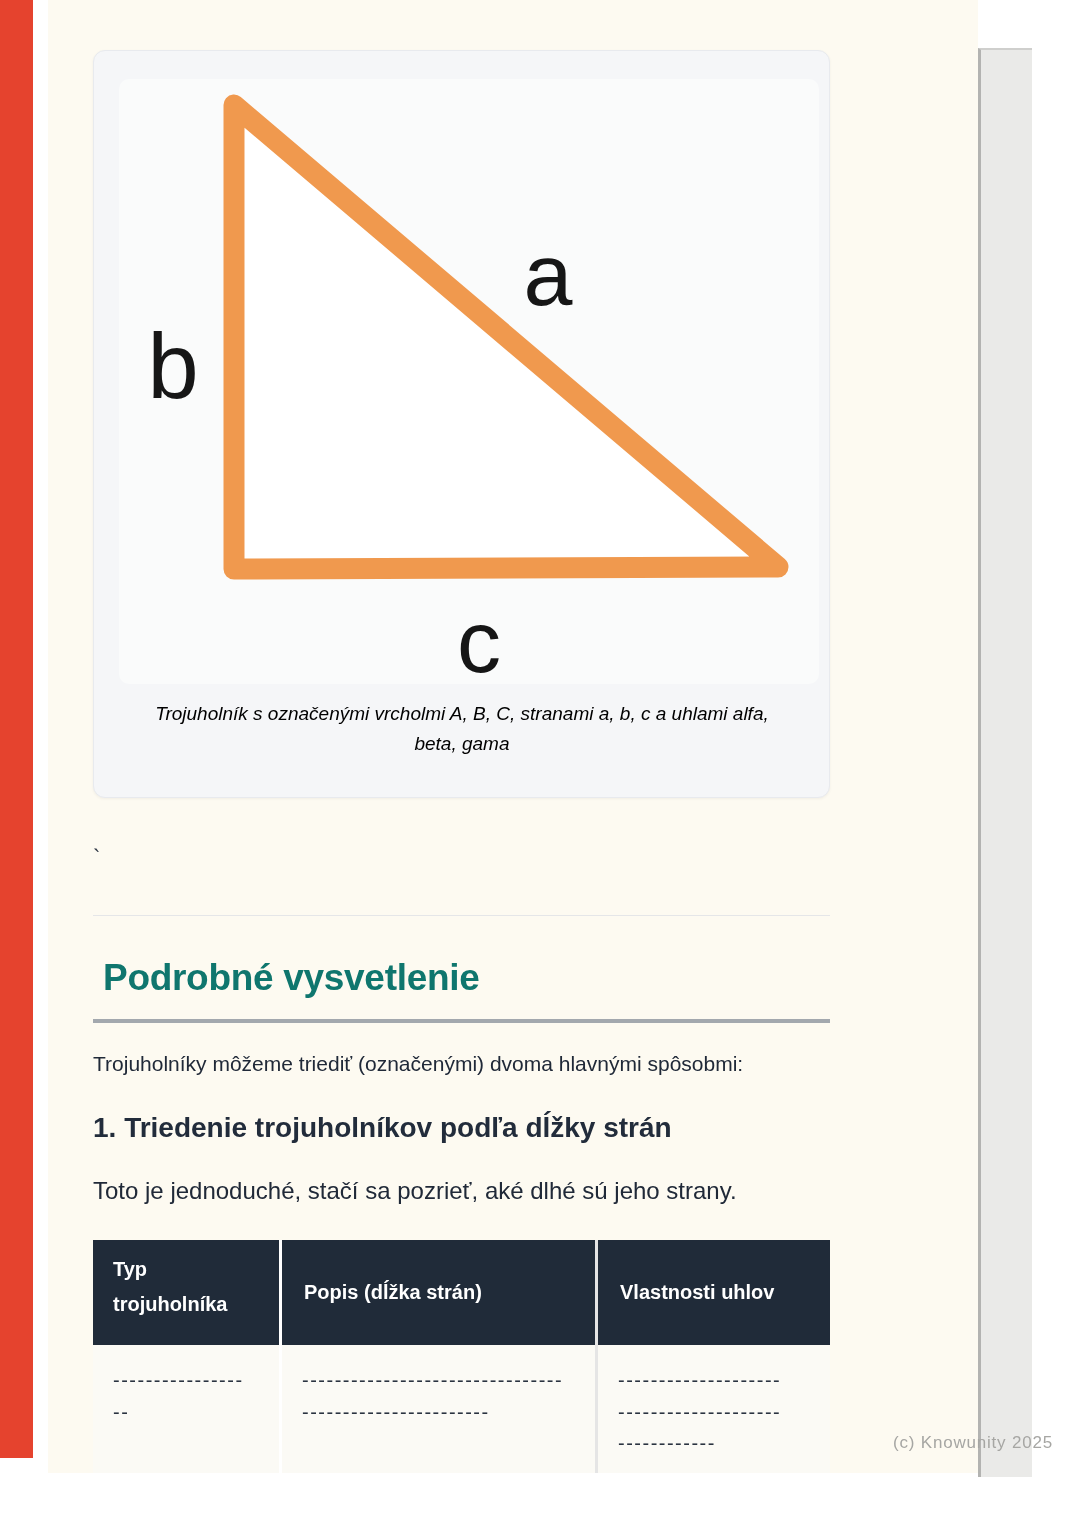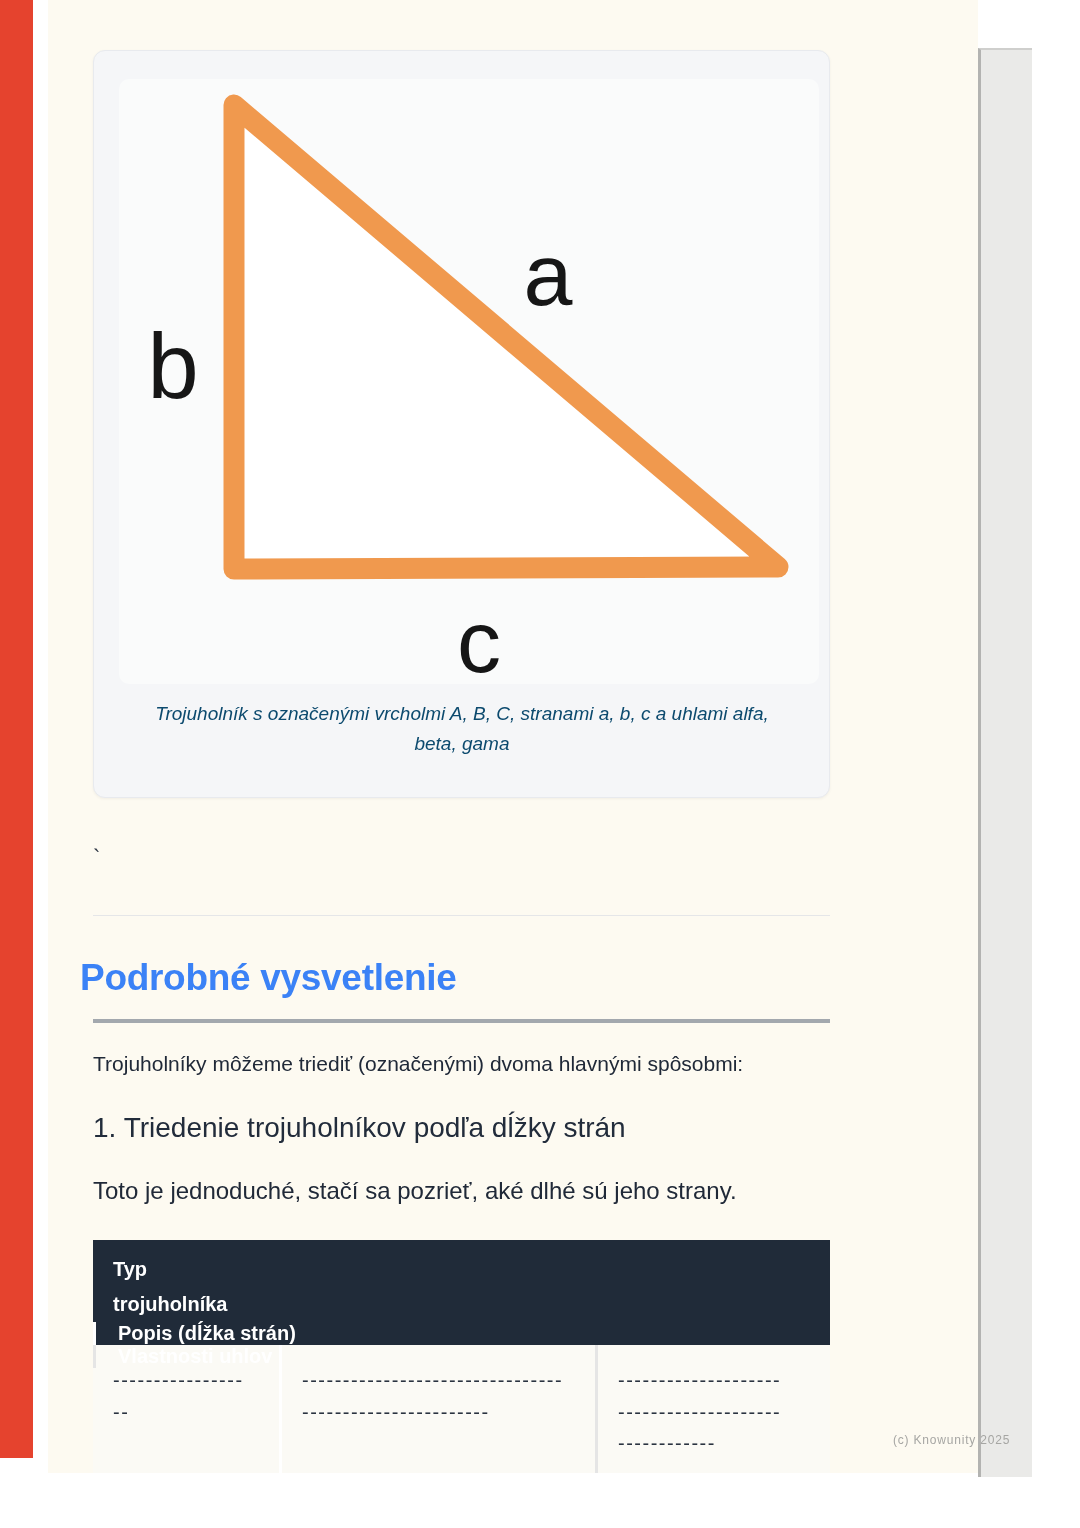--- a/index.html
+++ b/index.html
@@ -12,47 +12,47 @@
     position:absolute;left:48px;top:0;width:930px;height:1473px;
     background:#fdfaf1;overflow:hidden;
   }
   .scroll-panel{
     position:absolute;left:978px;top:48px;width:54px;height:1429px;
     background:#eaeae8;border-left:3px solid #b3b3b1;border-top:2px solid #cfcfcd;
     box-sizing:border-box;z-index:2;
   }
   .copyright{
     position:absolute;left:893px;top:1433px;z-index:5;
-    font-size:12px;color:#a6a6a3;letter-spacing:0.8px;
+    font-size:17px;color:#a6a6a3;letter-spacing:0.8px;
   }
   
   .card{
     position:absolute;left:45px;top:50px;width:737px;height:748px;
     background:#f5f6f8;border:1px solid #e8eaee;border-radius:12px;
     box-sizing:border-box;box-shadow:0 1px 3px rgba(0,0,0,0.05);
   }
   .figure-area{
     position:absolute;left:25px;top:28px;width:700px;height:605px;
     background:#fafbfb;border-radius:10px;overflow:hidden;
   }
   .caption{
     position:absolute;left:24px;top:648px;width:688px;
-    text-align:center;font-style:italic;font-size:19px;line-height:30px;color:#0c4a6e;
+    text-align:center;font-style:italic;font-size:19px;line-height:30px;color:#000000;
   }
   
   .stray{position:absolute;left:45px;top:845px;font-size:22px;color:#2a3342;}
   .hr-thin{position:absolute;left:45px;top:915px;width:737px;height:0;border-top:1px solid #e5e6e8;}
-  .h1{position:absolute;left:32px;top:957px;font-size:37px;font-weight:bold;color:#3b82f6;letter-spacing:-0.3px;}
+  .h1{position:absolute;left:55px;top:957px;font-size:37px;font-weight:bold;color:#0f766e;letter-spacing:-0.3px;}
   .hr-thick{position:absolute;left:45px;top:1019px;width:737px;height:4px;background:#a3a8ae;}
   .p1{position:absolute;left:45px;top:1052px;font-size:21px;color:#202938;}
-  .h2{position:absolute;left:45px;top:1112px;font-size:28px;font-weight:normal;color:#222c3b;}
+  .h2{position:absolute;left:45px;top:1112px;font-size:28px;font-weight:bold;color:#222c3b;}
   .p2{position:absolute;left:45px;top:1177px;font-size:24px;color:#202938;}
   
   .table{position:absolute;left:45px;top:1240px;width:737px;}
-  .thead{display:flex;background:#202b39;height:105px;flex-direction:column;}
+  .thead{display:flex;background:#202b39;height:105px;}
   .tbody{display:flex;background:#fbfaf5;height:140px;}
   .th,.td{box-sizing:border-box;}
   .th{color:#ffffff;font-size:20px;font-weight:600;}
   .c1{width:186px;}
   .c2{width:316px;border-left:3px solid #ffffff;}
   .c3{width:233px;border-left:3px solid #e5e5e5;}
   .th.c1{padding:12px 18px 0 20px;line-height:35px;}
   .th.c2,.th.c3{display:flex;align-items:center;padding-left:22px;}
   .td{padding:20px 0 0 20px;color:#2a3340;font-size:20px;line-height:31.5px;letter-spacing:1.5px;}
   .td .dash-line{white-space:nowrap;}

